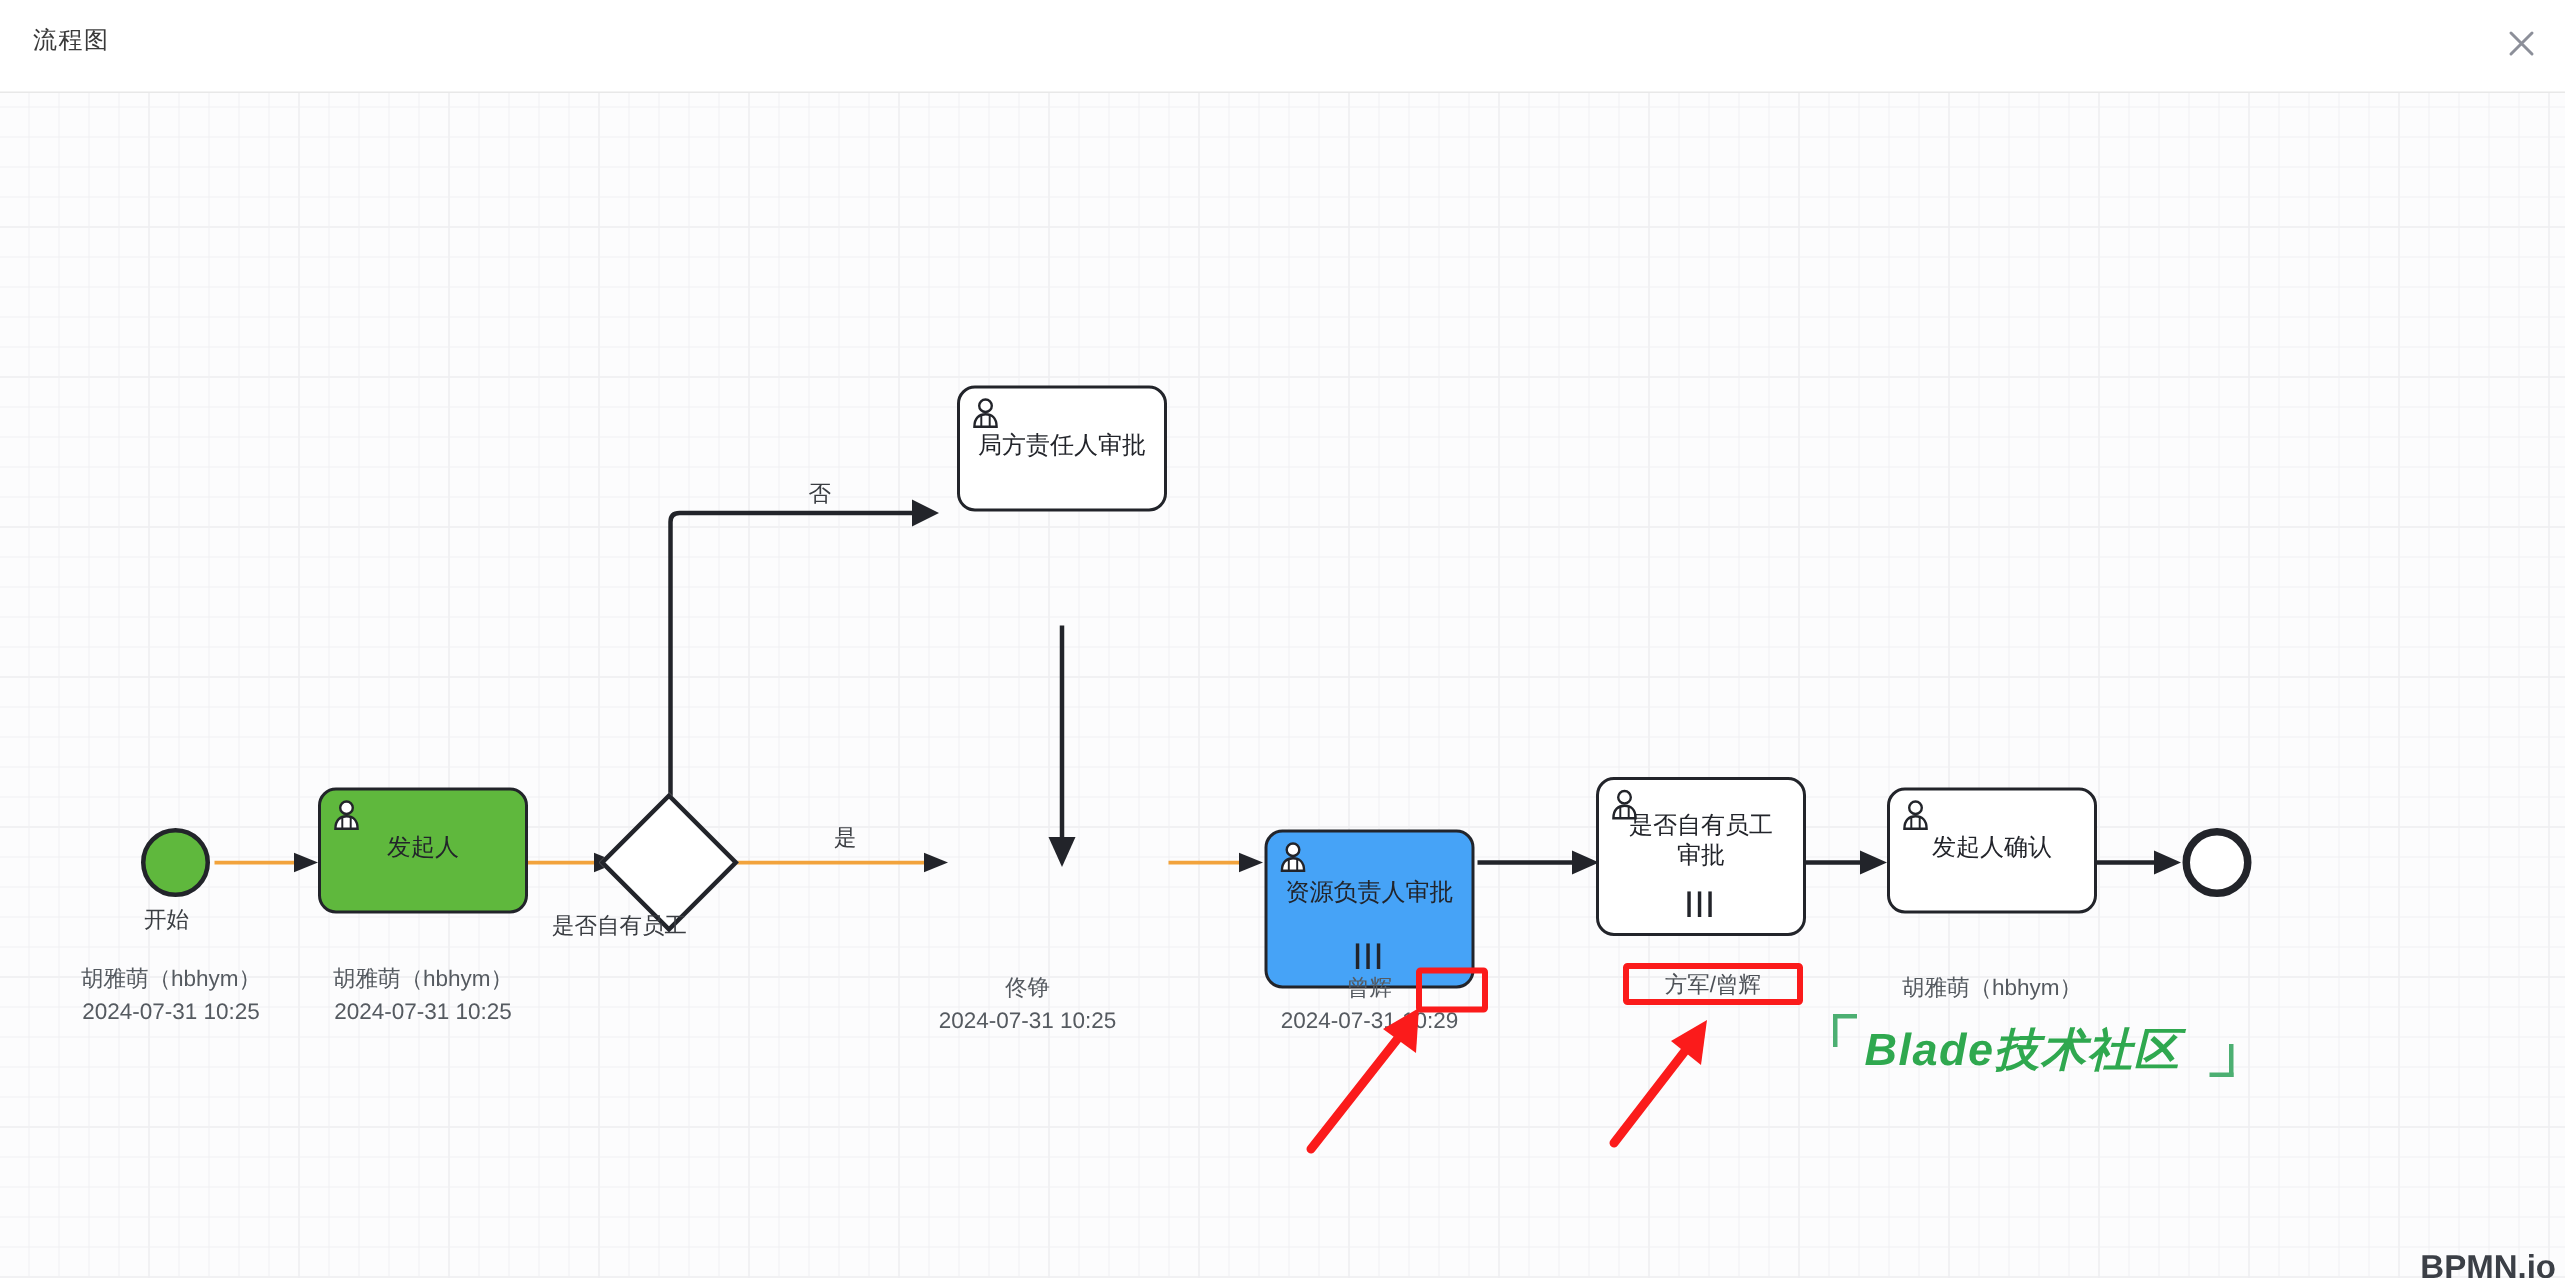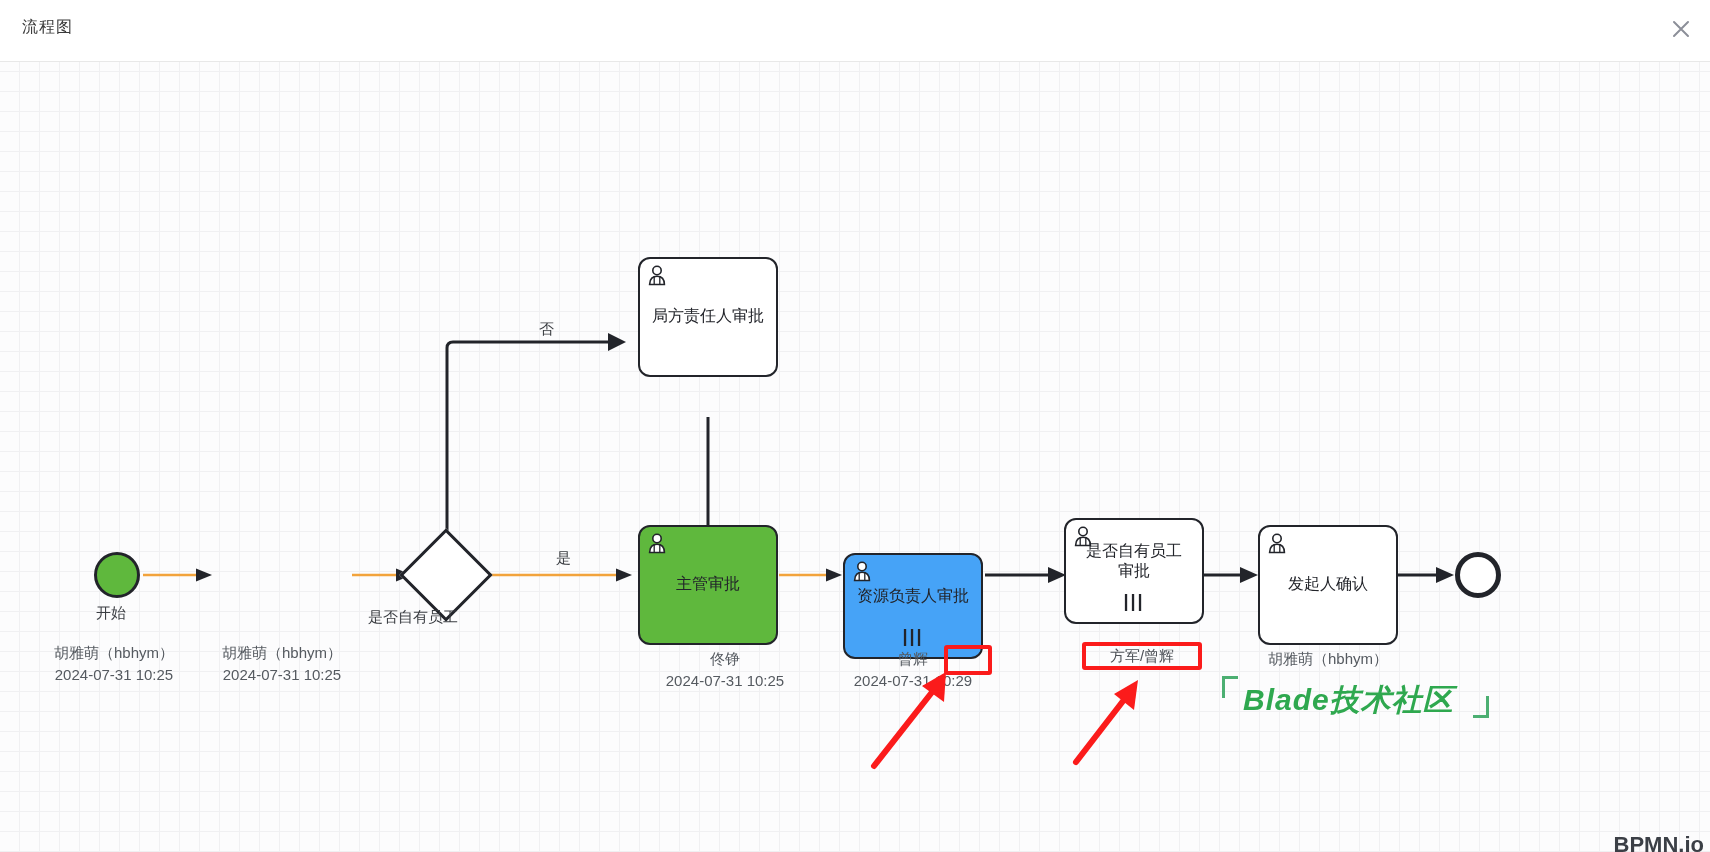--- a/index.html
+++ b/index.html
@@ -49,21 +49,21 @@
     background-position: -1px -11px, -1px -11px, -1px -11px, -1px -11px;
     overflow: hidden;
   }
 
   .diagram { position: absolute; left: 0; top: 0; width: 1710px; height: 790px; }
   .diagram svg.edges { position: absolute; left: 0; top: 0; width: 1710px; height: 790px; }
 
   
   .task {
     position: absolute;
-    width: 140px; height: 120px;
+    width: 140px; height: 84px;
     border: 2.5px solid #22242a;
     border-radius: 12px;
     background: #ffffff;
     display: flex;
     align-items: center;
     justify-content: center;
     text-align: center;
     font-size: 16px;
     color: #22242a;
     line-height: 1.25;
@@ -247,20 +247,30 @@
       <path d="M1436,505 L1454,513 L1436,521 z" fill="#22242a"></path>
     </svg>
 
     <div class="event start" style="left:94px; top:490px;"></div>
     <div class="event-caption" style="left:68px; top:542px; width:86px;">开始</div>
     <div class="node-caption" style="left:30px; top:580px; width:168px;">
       <div>胡雅萌（hbhym）</div>
       <div>2024-07-31 10:25</div>
     </div>
 
+    <div class="task green" style="left:212px; top:463px;">
+      <span class="user-icon">
+        <svg width="22" height="22" viewBox="0 0 22 22">
+          <circle cx="11" cy="6.5" r="4.2" fill="#ffffff" stroke="#22242a" stroke-width="1.6"></circle>
+          <path d="M3.6,20.5 C3.6,14.6 7,12.2 11,12.2 C15,12.2 18.4,14.6 18.4,20.5 z" fill="#ffffff" stroke="#22242a" stroke-width="1.6"></path>
+          <path d="M8.2,12.6 L8.2,20.5 M13.8,12.6 L13.8,20.5" stroke="#22242a" stroke-width="1.3"></path>
+        </svg>
+      </span>
+      <span class="label">发起人</span>
+    </div>
     <div class="node-caption" style="left:198px; top:580px; width:168px;">
       <div>胡雅萌（hbhym）</div>
       <div>2024-07-31 10:25</div>
     </div>
 
     <div class="gateway" style="left:413px; top:480px;"></div>
     <div class="gateway-caption" style="left:368px; top:546px; width:156px;">是否自有员工</div>
 
     <div class="edge-label" style="left:539px; top:258px;">否</div>
     <div class="edge-label" style="left:556px; top:487px;">是</div>
@@ -269,31 +279,21 @@
       <span class="user-icon">
         <svg width="22" height="22" viewBox="0 0 22 22">
           <circle cx="11" cy="6.5" r="4.2" fill="#ffffff" stroke="#22242a" stroke-width="1.6"></circle>
           <path d="M3.6,20.5 C3.6,14.6 7,12.2 11,12.2 C15,12.2 18.4,14.6 18.4,20.5 z" fill="#ffffff" stroke="#22242a" stroke-width="1.6"></path>
           <path d="M8.2,12.6 L8.2,20.5 M13.8,12.6 L13.8,20.5" stroke="#22242a" stroke-width="1.3"></path>
         </svg>
       </span>
       <span class="label">局方责任人审批</span>
     </div>
 
-    <div class="task green" style="left:638px; top:463px;">
-      <span class="user-icon">
-        <svg width="22" height="22" viewBox="0 0 22 22">
-          <circle cx="11" cy="6.5" r="4.2" fill="#ffffff" stroke="#22242a" stroke-width="1.6"></circle>
-          <path d="M3.6,20.5 C3.6,14.6 7,12.2 11,12.2 C15,12.2 18.4,14.6 18.4,20.5 z" fill="#ffffff" stroke="#22242a" stroke-width="1.6"></path>
-          <path d="M8.2,12.6 L8.2,20.5 M13.8,12.6 L13.8,20.5" stroke="#22242a" stroke-width="1.3"></path>
-        </svg>
-      </span>
-      <span class="label">主管审批</span>
-    </div>
-    <div class="node-caption" style="left:641px; top:586px; width:168px;">
+    <div class="node-caption" style="left:601px; top:586px; width:168px;">
       <div>佟铮</div>
       <div>2024-07-31 10:25</div>
     </div>
 
     <div class="task blue" style="left:843px; top:456px; height:106px;">
       <span class="user-icon">
         <svg width="22" height="22" viewBox="0 0 22 22">
           <circle cx="11" cy="6.5" r="4.2" fill="#ffffff" stroke="#22242a" stroke-width="1.6"></circle>
           <path d="M3.6,20.5 C3.6,14.6 7,12.2 11,12.2 C15,12.2 18.4,14.6 18.4,20.5 z" fill="#ffffff" stroke="#22242a" stroke-width="1.6"></path>
           <path d="M8.2,12.6 L8.2,20.5 M13.8,12.6 L13.8,20.5" stroke="#22242a" stroke-width="1.3"></path>

